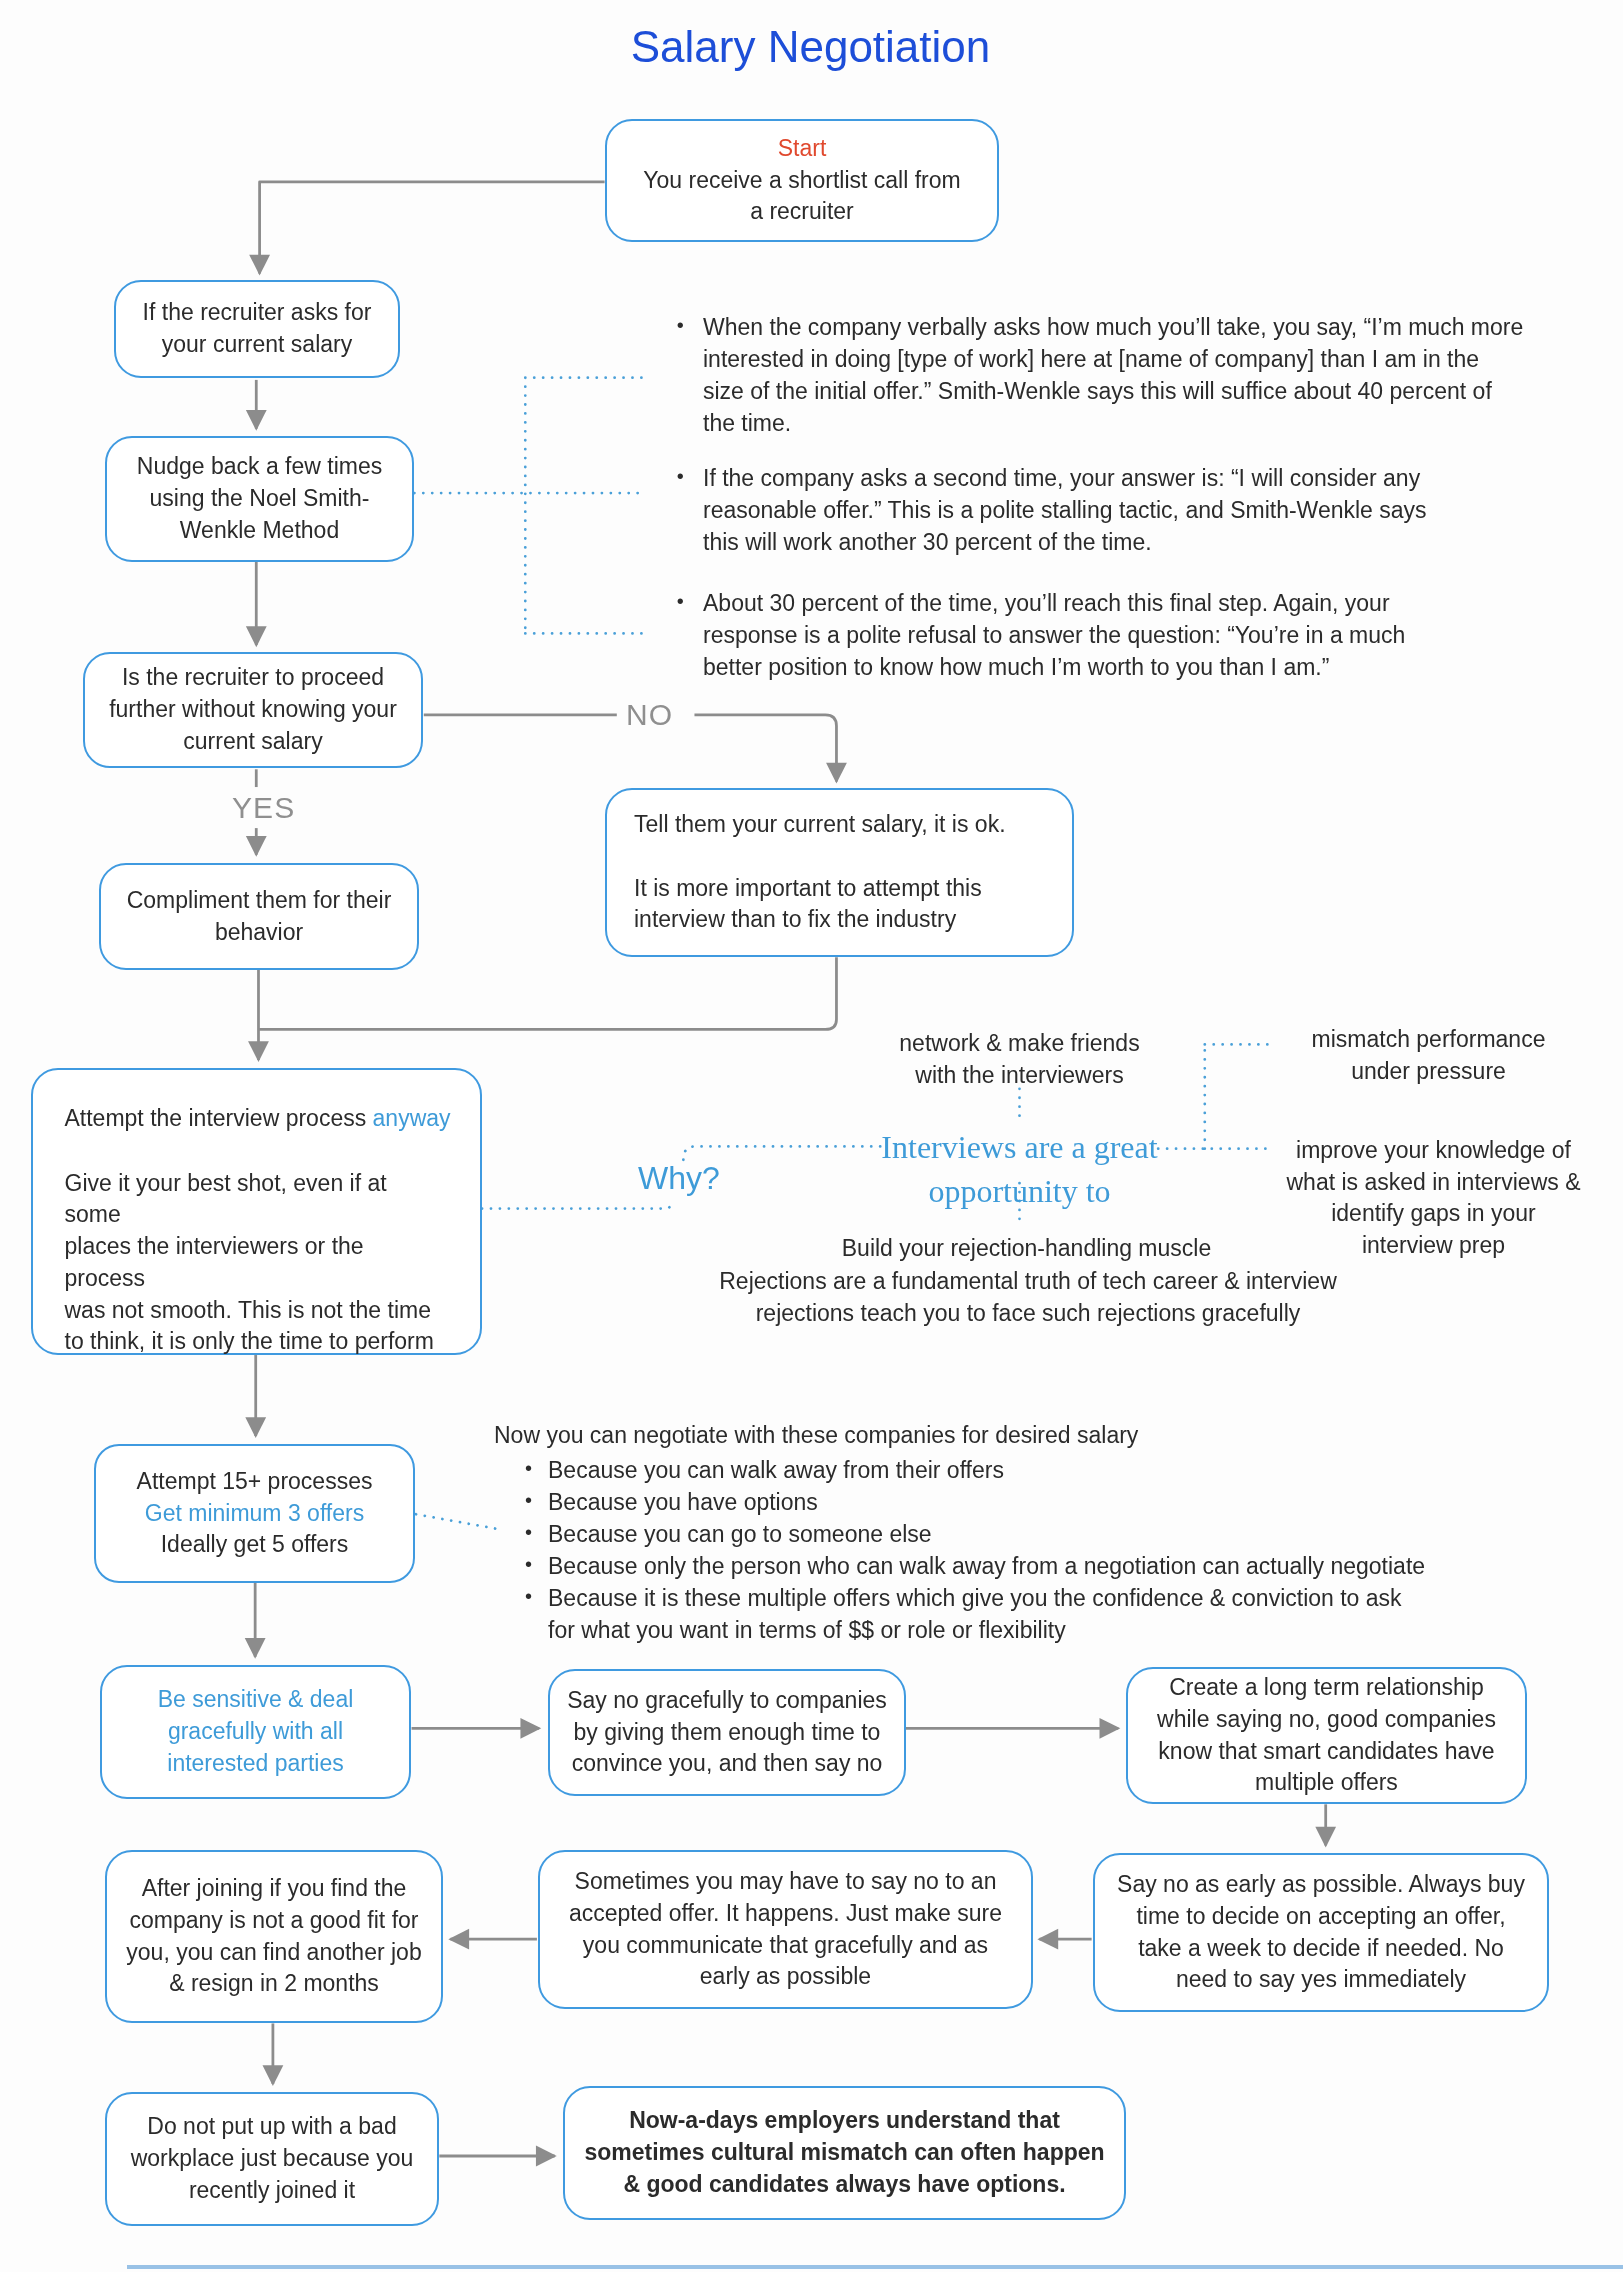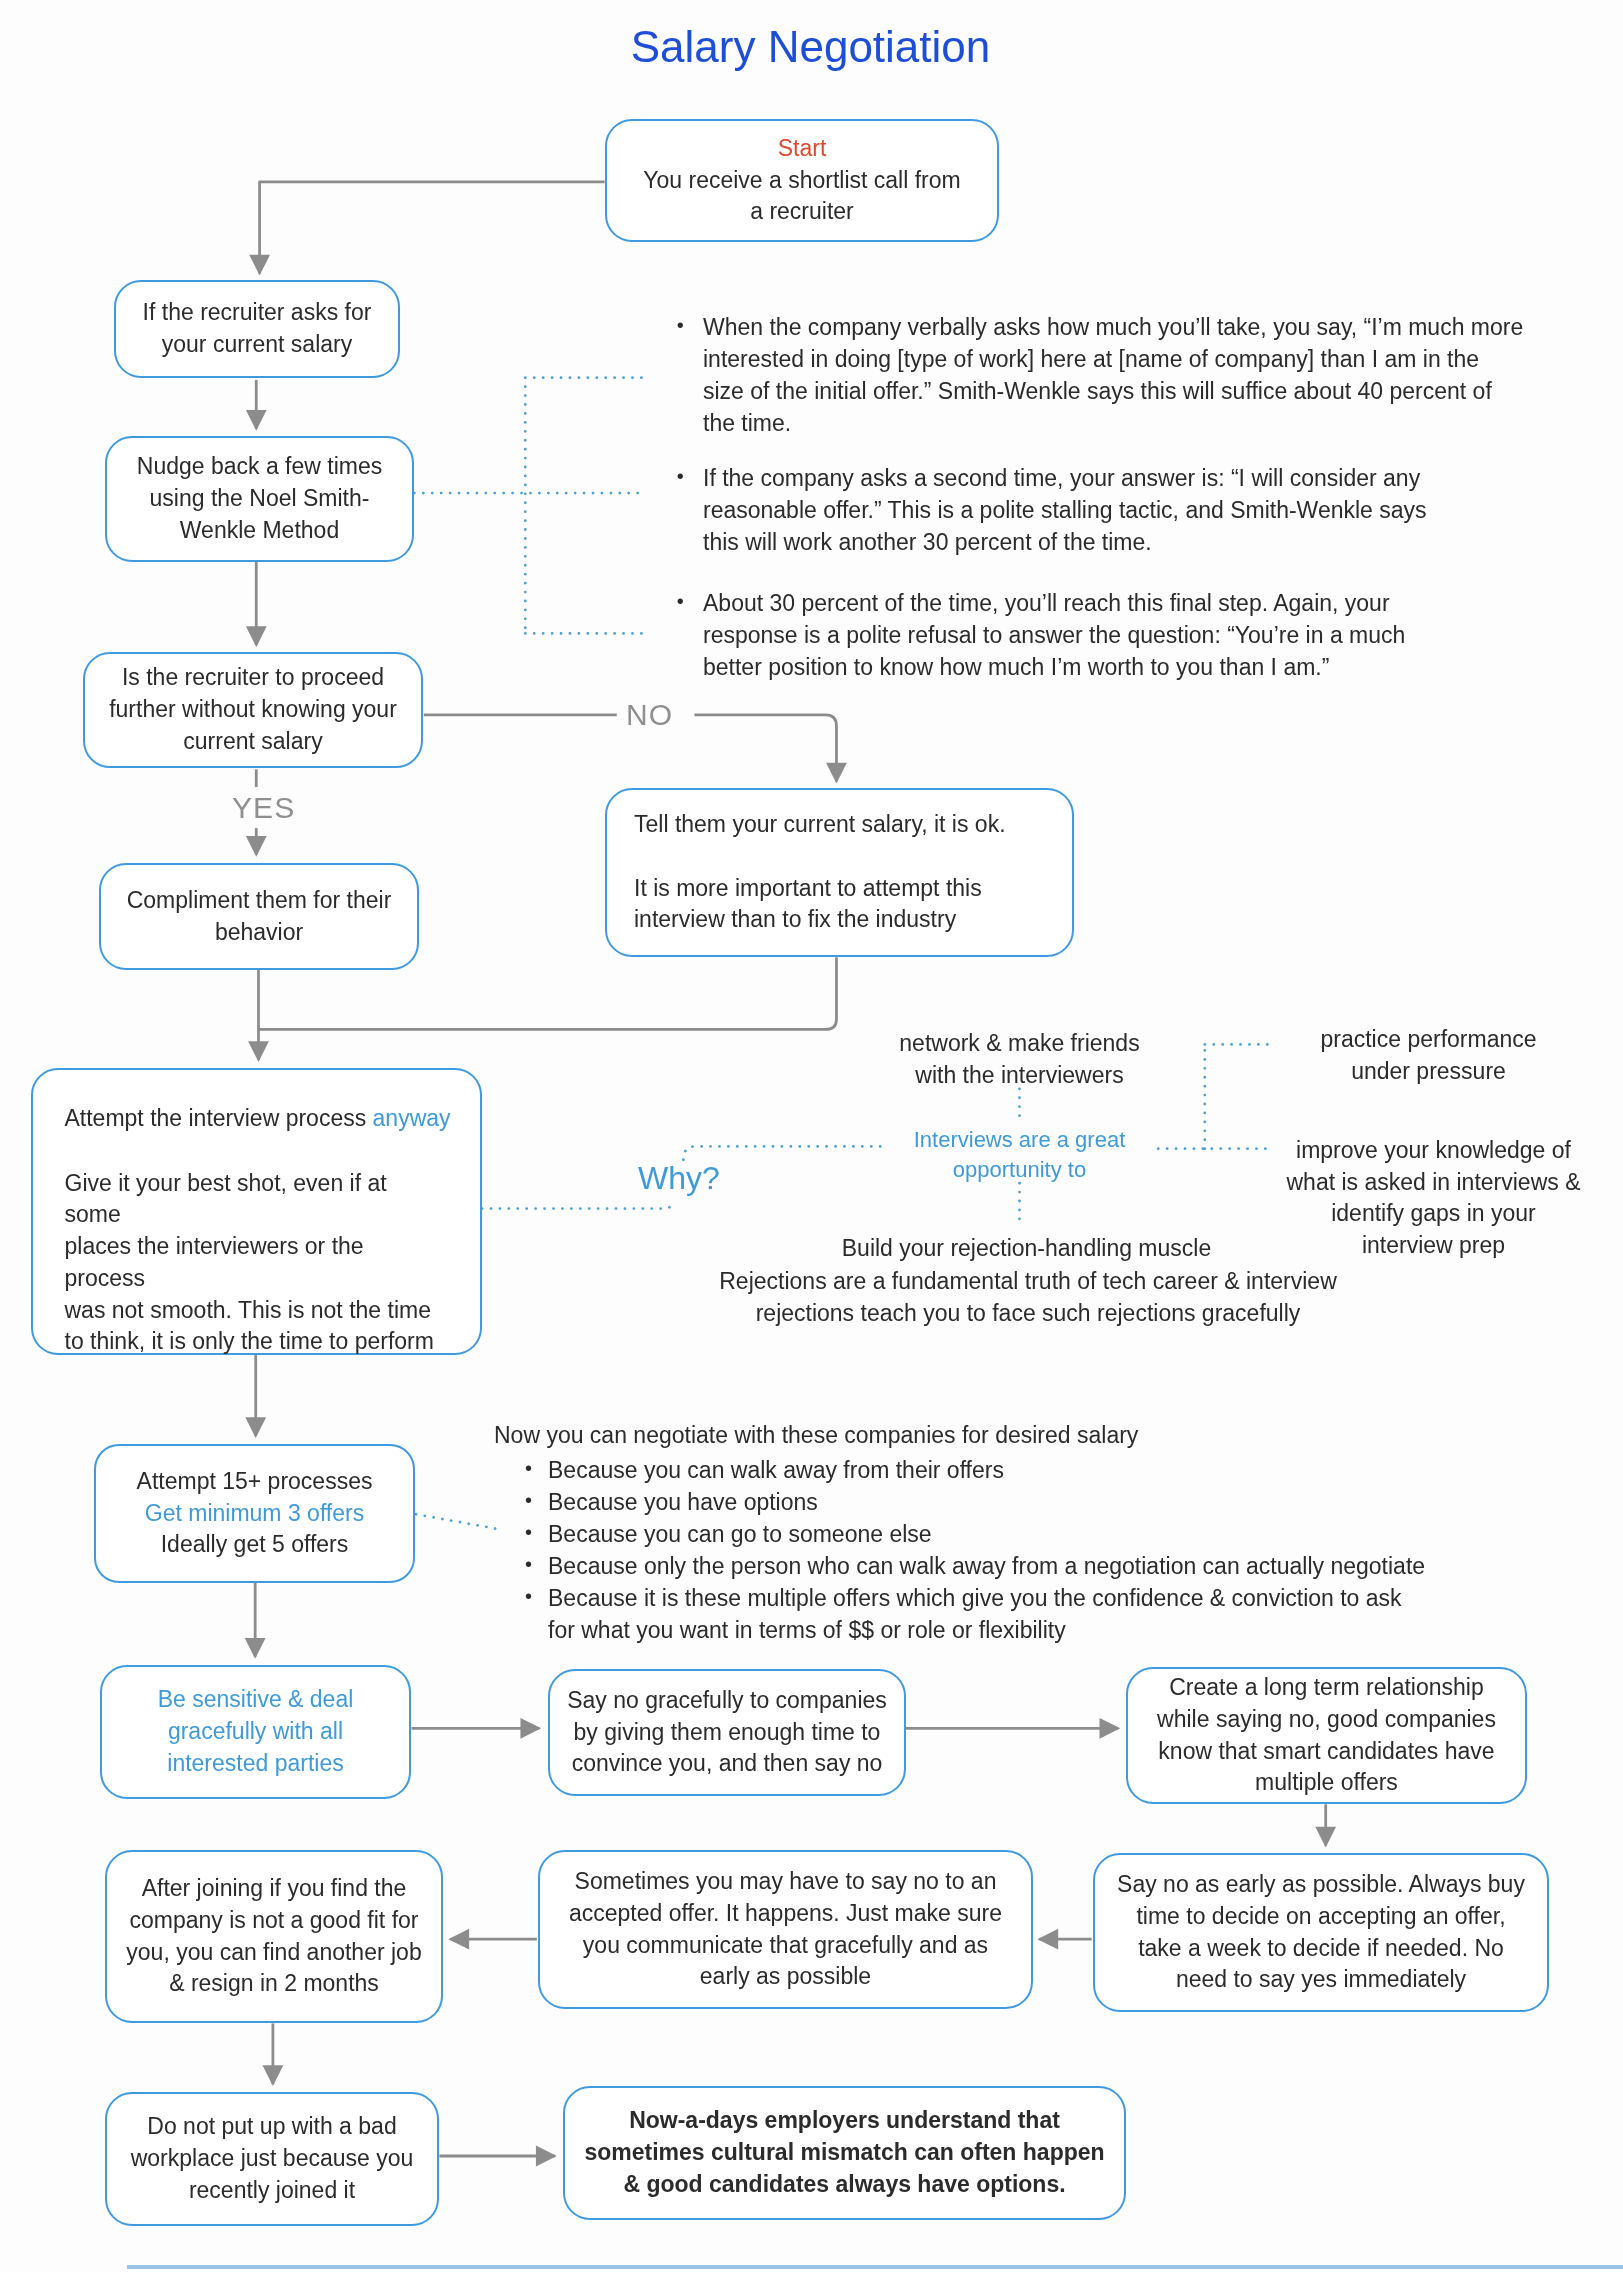--- a/index.html
+++ b/index.html
@@ -121,24 +121,24 @@
   <div class="box leftalign" style="left:30.5px;top:1068px;width:451px;height:287px;padding:33px 32px;justify-content:flex-start;">
     <div style="white-space:pre;"><span>Attempt the interview process </span><span class="blue">anyway</span></div>
     <div style="margin-top:33px;">Give it your best shot, even if at some
 places the interviewers or the process
 was not smooth. This is not the time
 to think, it is only the time to perform</div>
   </div>
 
   <div class="txt center" style="left:781px;top:1028px;width:477px;">network &amp; make friends
 with the interviewers</div>
-  <div class="txt center blue" style="left:781px;top:1125px;width:477px;font-size:22px;">Interviews are a great
+  <div class="txt center blue" style="left:781px;top:1125px;width:477px;font-size:32px;font-family:Liberation Serif, serif;">Interviews are a great
 opportunity to</div>
   <div id="why-label">Why?</div>
-  <div class="txt center" style="left:1237px;top:1024px;width:383px;">practice performance
+  <div class="txt center" style="left:1237px;top:1024px;width:383px;">mismatch performance
 under pressure</div>
   <div class="txt center" style="left:1243px;top:1135px;width:381px;">improve your knowledge of
 what is asked in interviews &amp;
 identify gaps in your
 interview prep</div>
   <div class="txt center" style="left:638px;top:1233px;width:777px;">Build your rejection-handling muscle</div>
   <div class="txt center" style="left:559px;top:1266px;width:938px;">Rejections are a fundamental truth of tech career &amp; interview
 rejections teach you to face such rejections gracefully</div>
 
   <div class="box" style="left:94px;top:1444px;width:321px;height:139px;border-radius:25px;">

